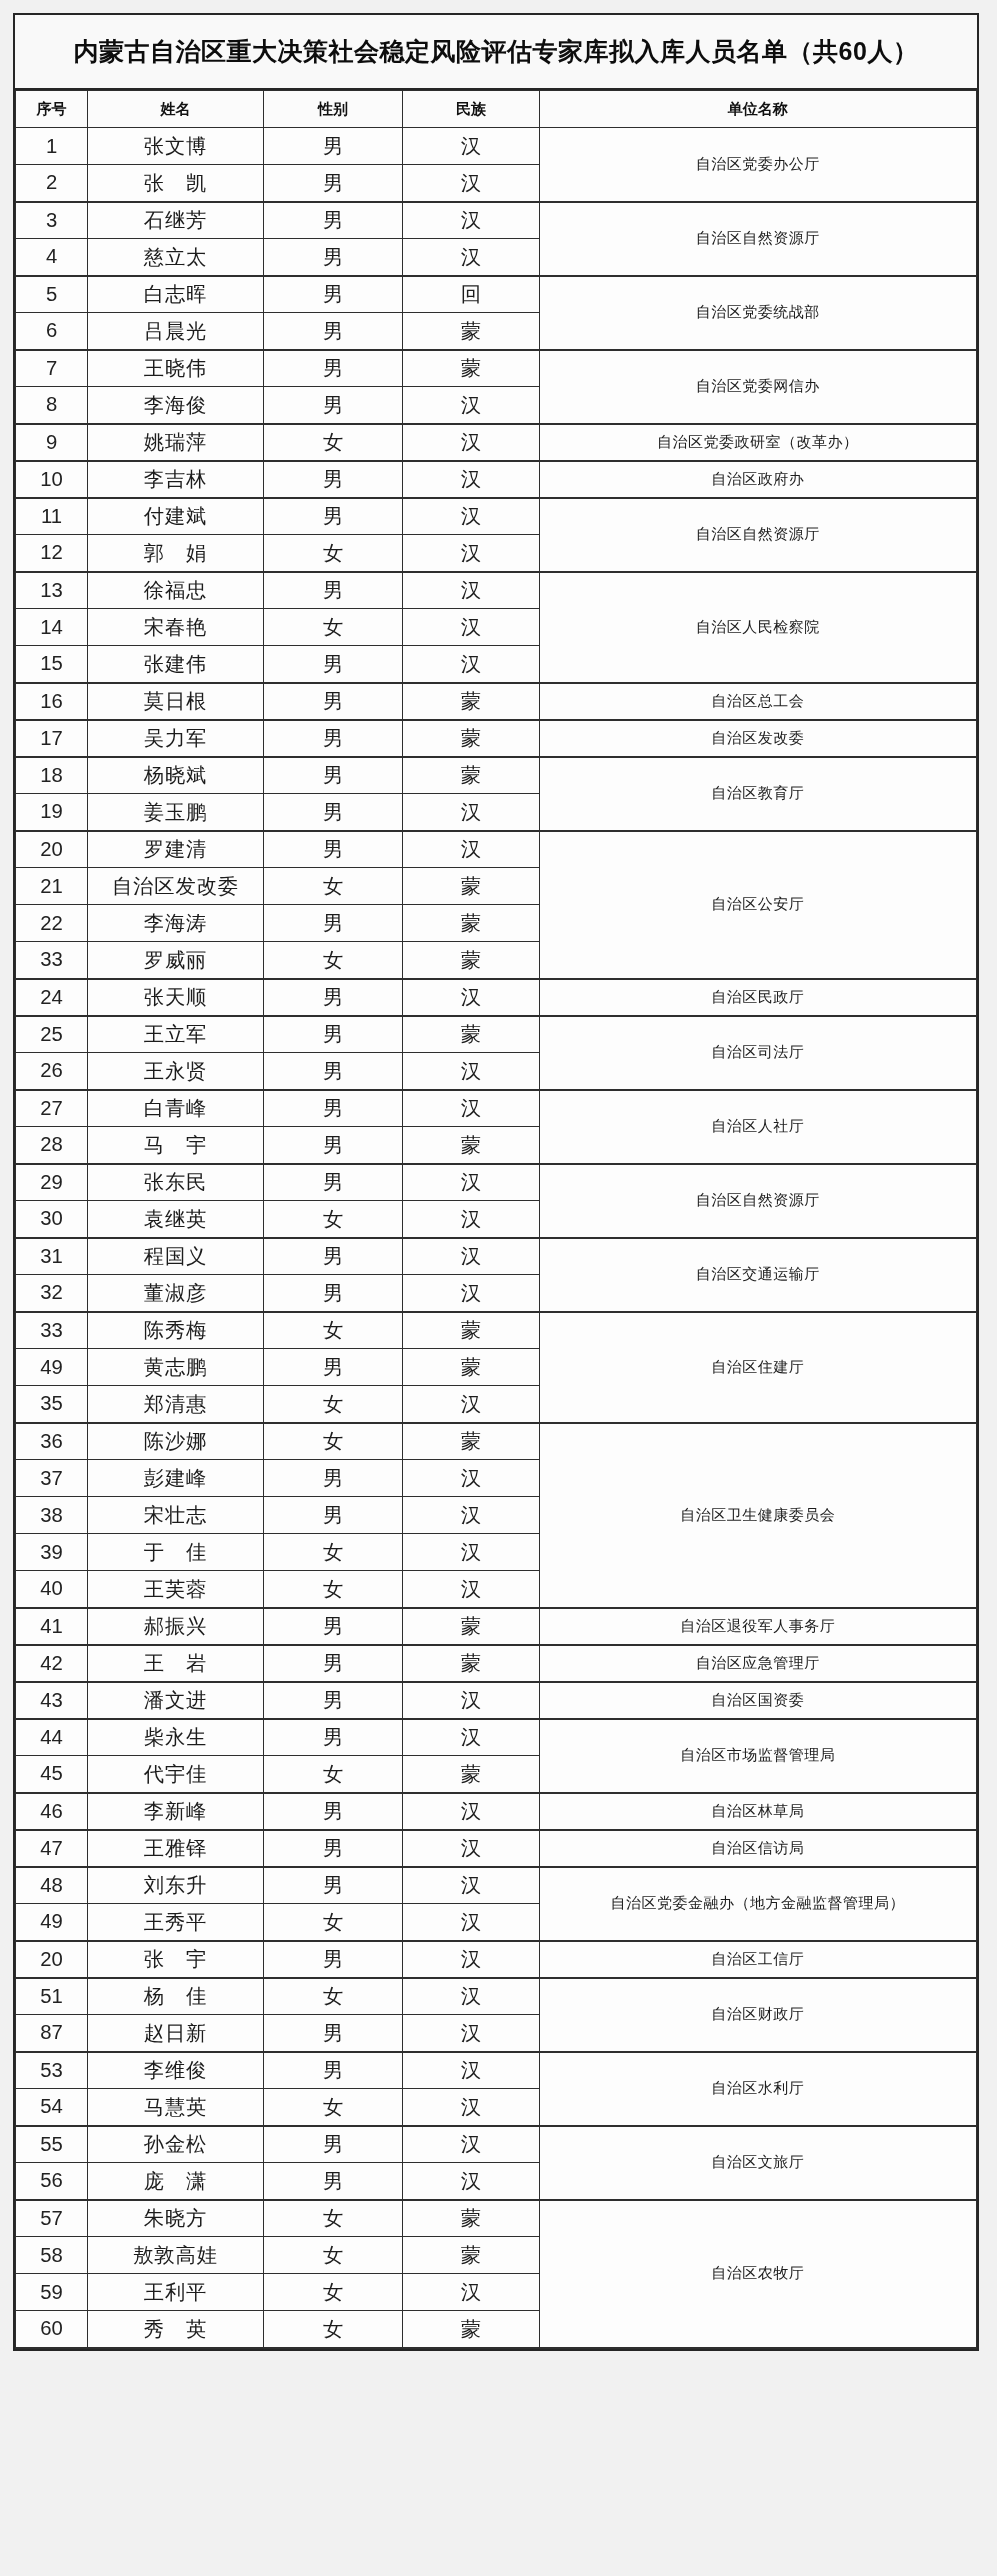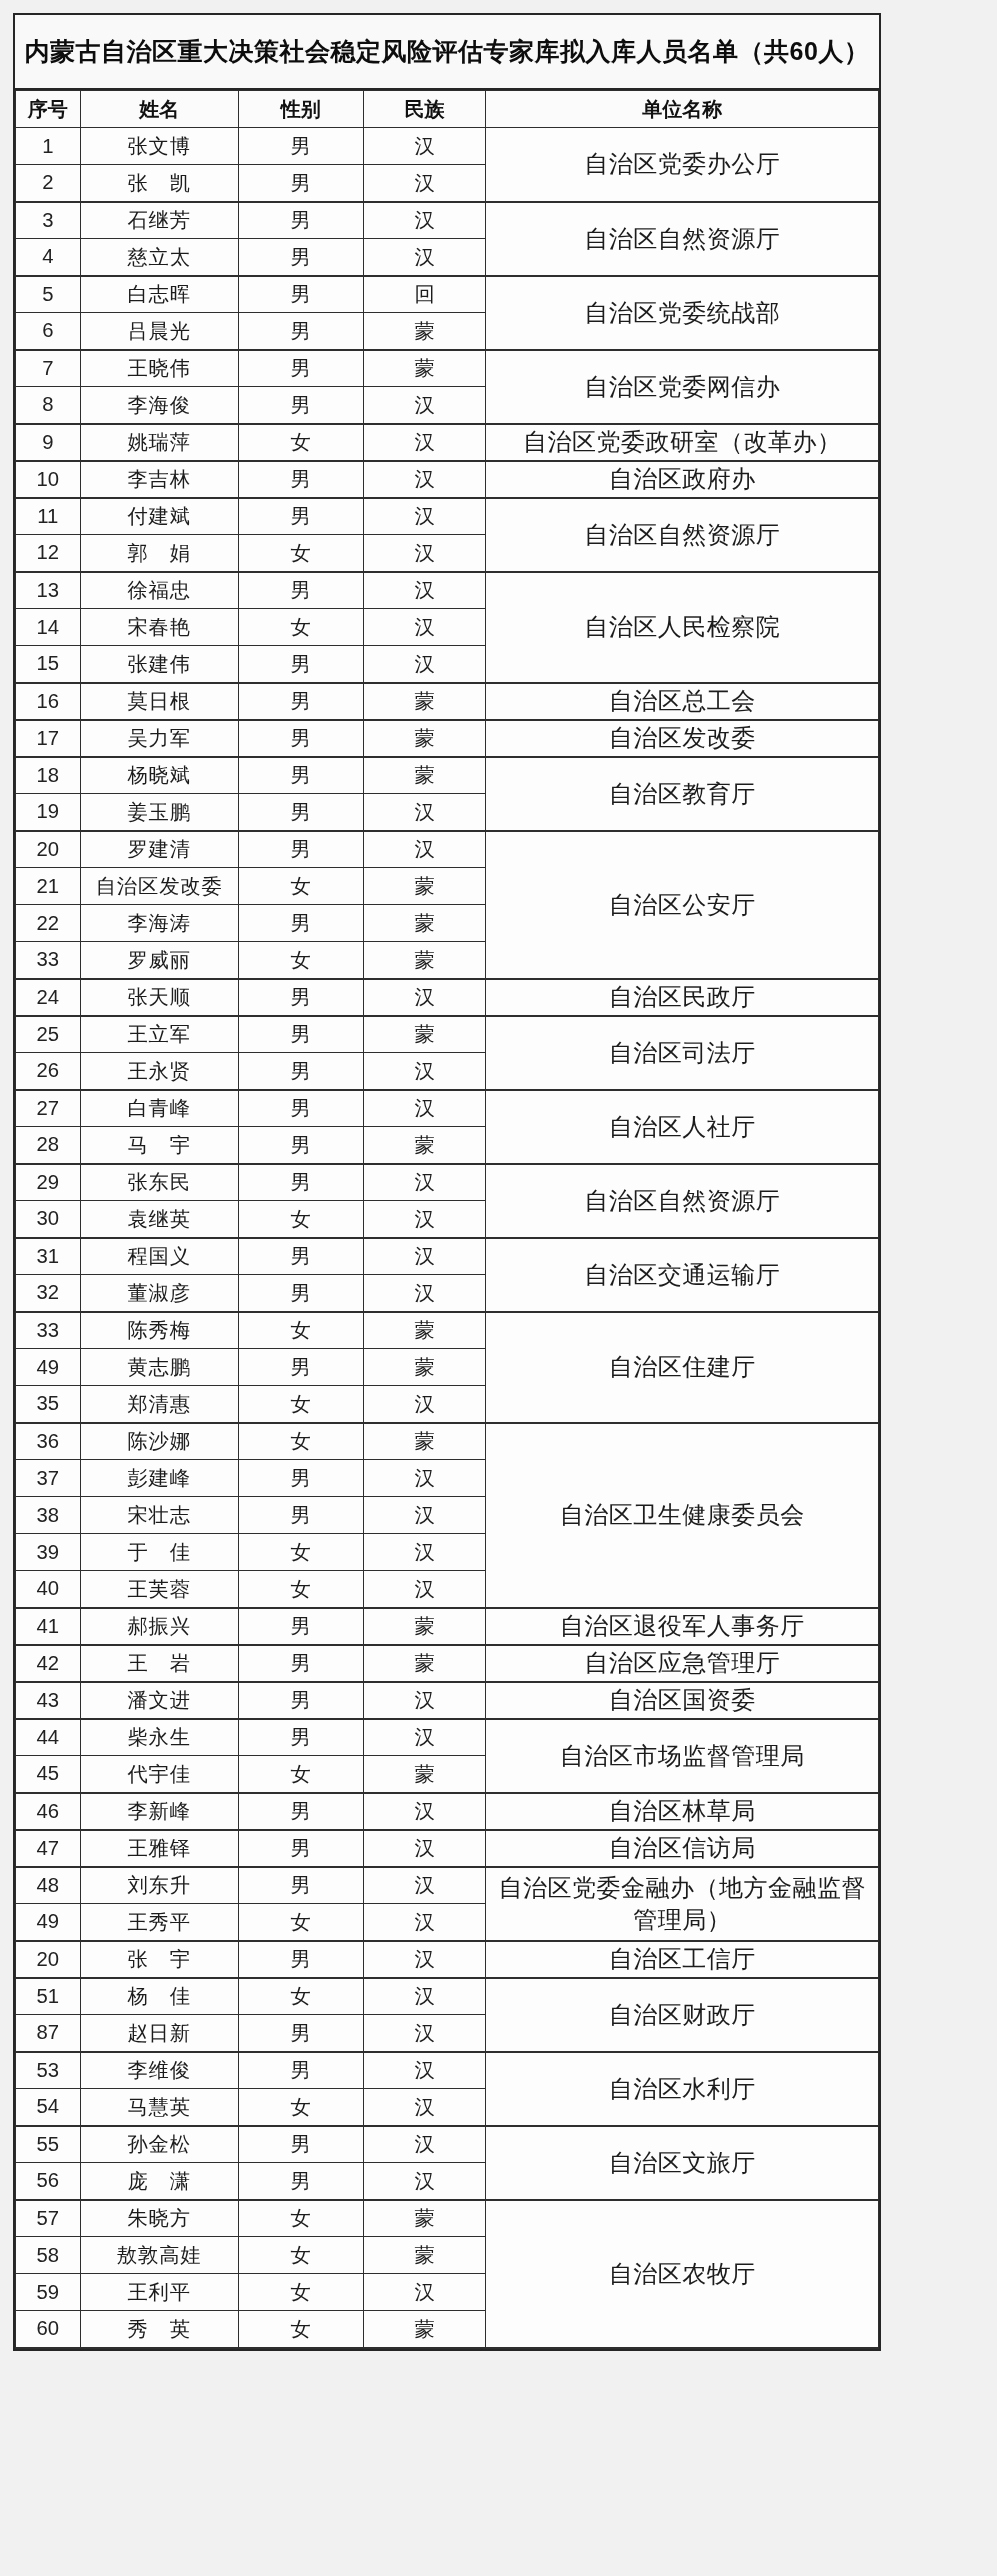--- a/index.html
+++ b/index.html
@@ -7,21 +7,21 @@
     padding: 0;
     width: 998px;
     height: 2576px;
     background: #f1f1f1;
     font-family: "Liberation Sans", sans-serif;
   }
   .sheet {
     position: absolute;
     left: 13px;
     top: 13px;
-    width: 868px;
+    width: 966px;
     background: #404040;
     border: 2.8px solid #262626;
     box-sizing: border-box;
   }
   .doc-title {
     text-align: center;
     font-weight: bold;
     font-size: 25px;
     line-height: 31px;
     color: #0d0d0d;
@@ -46,33 +46,33 @@
     vertical-align: middle;
     padding: 0 3.7px;
     color: #1c1c1c;
     font-size: 20.3px;
     overflow: hidden;
     box-sizing: border-box;
   }
   .roster thead th {
     height: 37px;
     font-weight: bold;
-    font-size: 20px;
+    font-size: 15px;
     color: #111;
     background: #fbfbfb;
   }
   .roster tbody td {
     height: 37px; 
     background: #fdfdfd;
   }
   .roster tbody tr.group-end > td {
     border-bottom-width: 2.8px;
   }
   td.cell-unit {
-    font-size: 24px;
+    font-size: 15px;
     letter-spacing: 0.5px;
     border-bottom-width: 2.8px;
   }
   td.cell-no { font-size: 20.3px; color: #222; }
   td.cell-name { letter-spacing: 0.9px; }
 </style>
 </head>
 <body>
 
 <div class="sheet">

